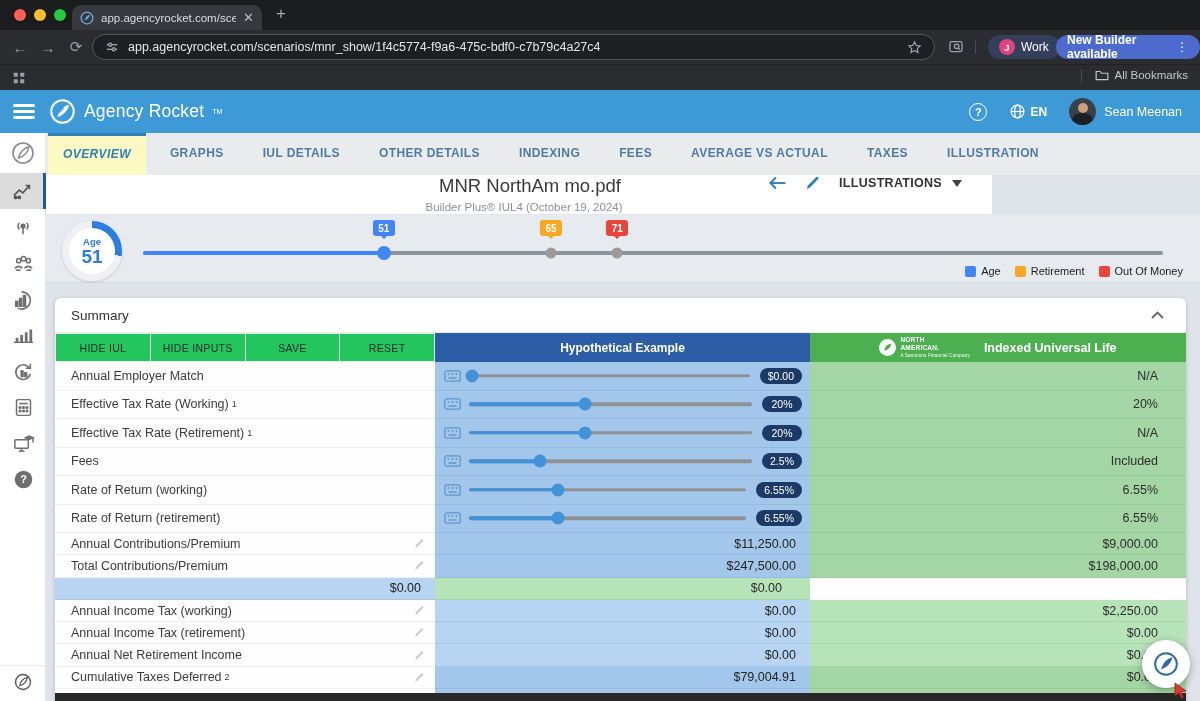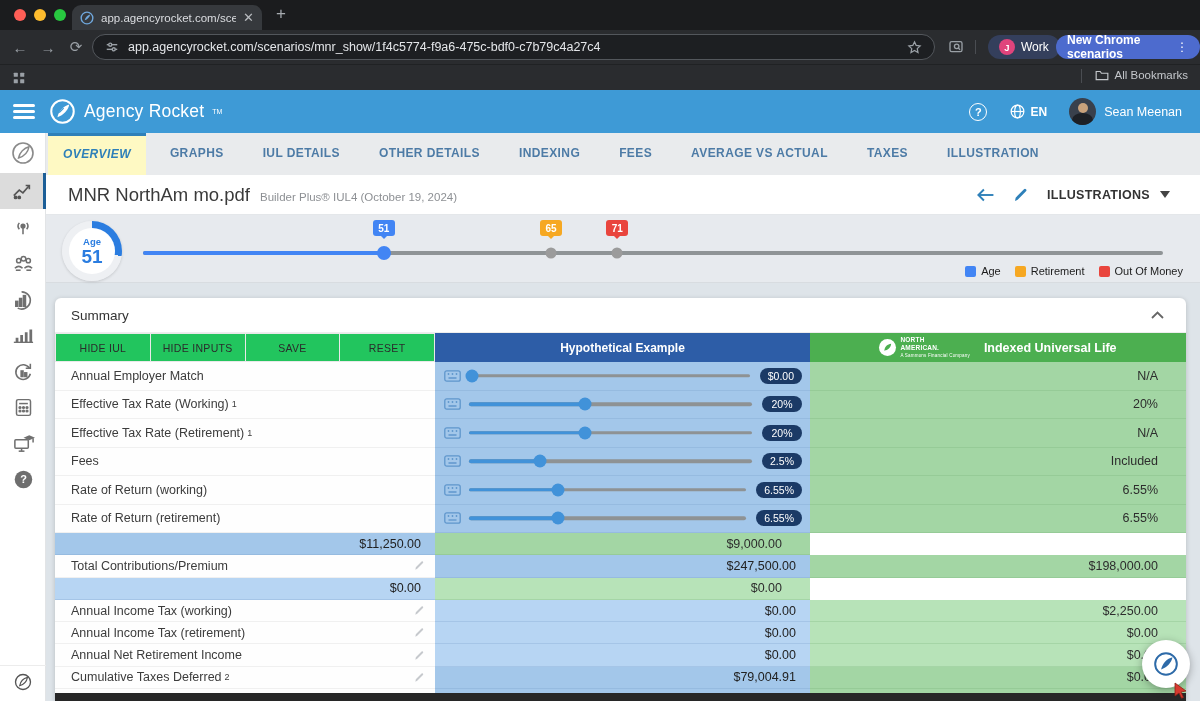--- a/index.html
+++ b/index.html
@@ -47,21 +47,21 @@
   .sideitem { width:46px; height:36px; display:flex; align-items:center; justify-content:center; margin-bottom:0; }
   .sideitem.active { background:#dcdcdc; border-right:3.5px solid #1b5e97; }
   .sidebottom { position:absolute; bottom:4px; left:0; width:46px; height:32px; border-top:1px solid #ececec; display:flex; align-items:center; justify-content:center; }
 
   
   .navtabs { position:absolute; left:46px; top:133px; width:1154px; height:42px; background:#e9ebed; display:flex; }
   .ntab { height:42px; line-height:40px; padding:0 15px; margin-right:9px; font-size:12px; font-weight:bold; letter-spacing:.4px; color:#4d7ba6; }
   .ntab.active { background:#fef9c3; color:#2e80b9; border-top:3px solid #2e80b9; line-height:37px; margin-left:2px;font-style:italic; }
 
   
-  .titlebar { position:absolute; left:46px; top:175px; width:1154px; height:40px; background:#fff; border-bottom:1px solid #e4e7ea; display:flex; align-items:center; }
+  .titlebar { position:absolute; left:46px; top:175px; width:946px; height:40px; background:#fff; border-bottom:1px solid #e4e7ea; display:flex; align-items:center;flex-direction:column; }
   .doc-title { font-size:18.5px; color:#3a3a3a; margin-left:22px; }
   .doc-sub { font-size:11.5px; color:#8d9094; margin-left:10px; margin-top:4px; }
   .titleactions { position:absolute; right:30px; display:flex; align-items:center; gap:18px;justify-content:flex-end; }
   .illu { font-size:12.5px; font-weight:bold; color:#333; letter-spacing:.3px; display:flex; align-items:center; gap:10px; }
 
   
   .timeline { position:absolute; left:46px; top:215px; width:1154px; height:68px; background:#e7eaee; border-bottom:1px solid #d8dce0; }
   .agecirc { position:absolute; left:16px; top:6px; width:60px; height:60px; border-radius:50%;
              background:conic-gradient(#2b7de0 0deg 100deg, #eef0f3 100deg 360deg); box-shadow:0 1px 3px rgba(0,0,0,.15); }
   .agecirc .inner { position:absolute; left:7px; top:7px; width:46px; height:46px; border-radius:50%; background:#fff;
@@ -165,21 +165,21 @@
       <rect x="3" y="4" width="18" height="15" rx="2.5"></rect>
       <circle cx="13" cy="11" r="3.4"></circle>
       <line x1="15.5" y1="13.5" x2="18" y2="16"></line>
     </svg>
   <div style="position:absolute;left:975px;top:10px;width:1px;height:14px;background:#4a4d52"></div>
   <div class="chip work">
     <span class="pinkdot">J</span>
     <span>Work</span>
   </div>
   <div class="chip update">
-    <span>New Chrome scenarios</span>
+    <span>New Builder available</span>
     <span style="font-weight:normal;letter-spacing:1px">⋮</span>
   </div>
 </div>
 
 <div class="bookbar">
   <svg style="position:absolute;left:12px;top:6px" width="14" height="14" viewBox="0 0 24 24" fill="#9aa0a6">
       <rect x="3" y="3" width="7" height="7" rx="1"></rect>
       <rect x="14" y="3" width="7" height="7" rx="1"></rect>
       <rect x="3" y="14" width="7" height="7" rx="1"></rect>
       <rect x="14" y="14" width="7" height="7" rx="1"></rect>
@@ -547,20 +547,27 @@
           <div class="strack"></div>
           <div class="sfill" style="width: 32%;"></div>
           <div class="shandle" style="left: 32%;"></div>
         </div>
       <span class="vpill">6.55%</span>
     </div>
     <div class="gcell g-dark">6.55%</div>
   </div>
 
   <div class="trow value">
+    <div class="lcell">
+        <span>Annual Contributions/Premium</span>
+        <sup></sup>
+      <svg class="pencil" width="11" height="11" viewBox="0 0 24 24" fill="#c6c9cd">
+          <path d="M3 21l1-5L16.5 3.5a2.1 2.1 0 0 1 3 3L7 19z"></path>
+        </svg>
+      </div>
     <div class="mcell m-dark">
         <span class="mval">$11,250.00</span>
       </div>
     <div class="gcell g-dark">$9,000.00</div>
   </div>
   <div class="trow value">
     <div class="lcell">
         <span>Total Contributions/Premium</span>
         <sup></sup>
       <svg class="pencil" width="11" height="11" viewBox="0 0 24 24" fill="#c6c9cd">

